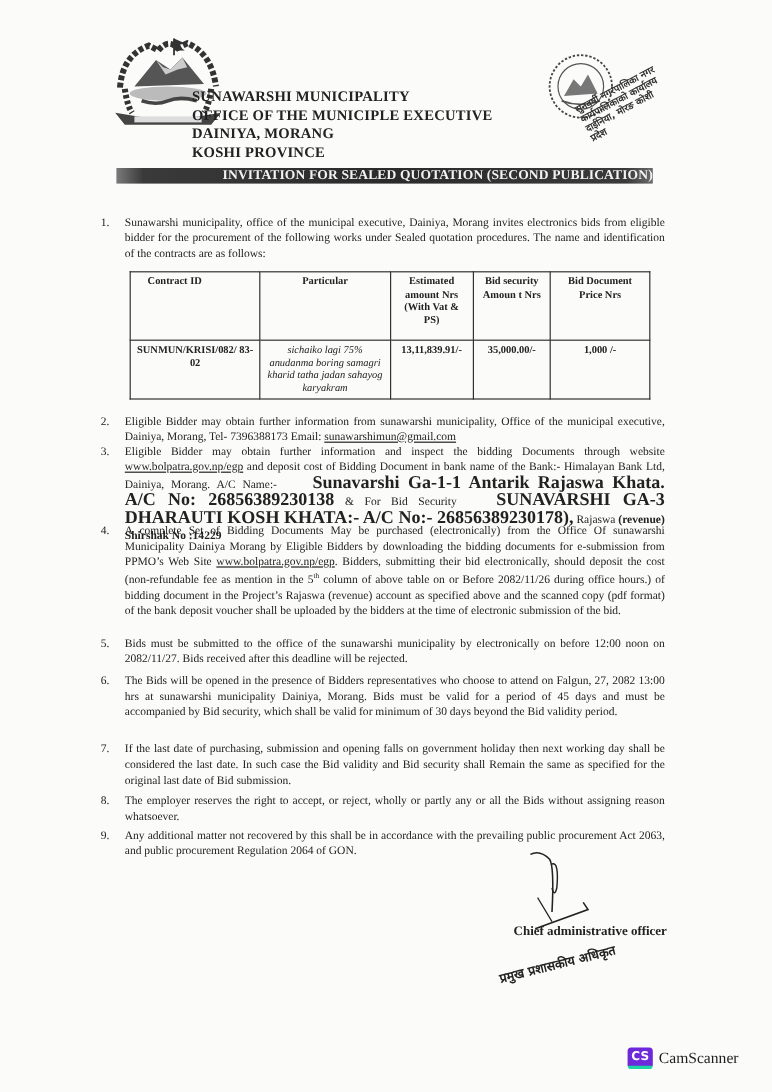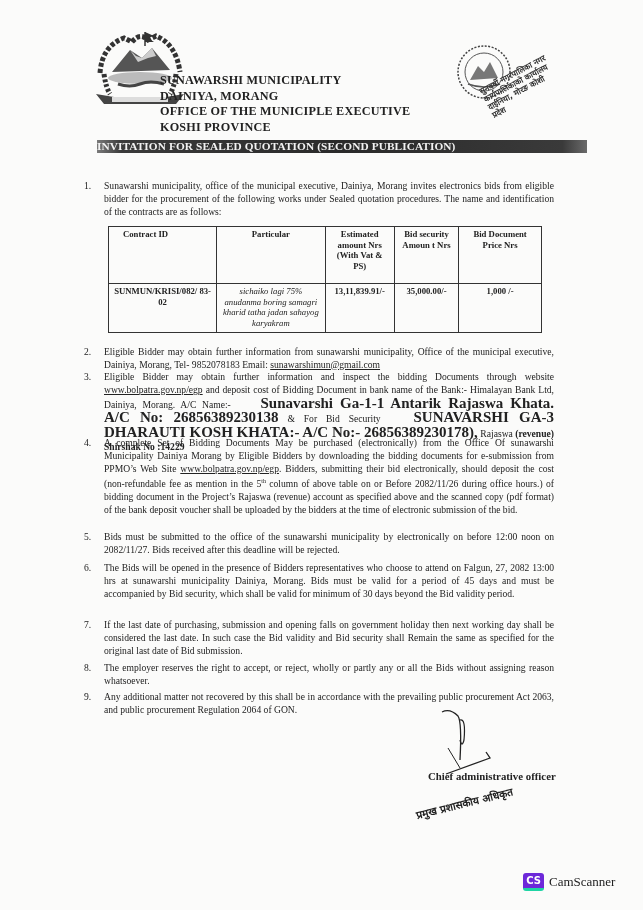--- a/index.html
+++ b/index.html
@@ -26,24 +26,24 @@
     width: 80px; font-weight: bold;
   }
 
   .header {
     position: absolute; left: 160px; top: 73px; width: 320px;
     text-align: left; font-weight: bold; font-size: 12.2px; line-height: 15.5px;
     letter-spacing: 0.2px; color: #222;
   }
 
   .banner {
-    position: absolute; left: 97px; top: 140px; width: 490px; height: 13px;
+    position: absolute; left: 97px; top: 140px; width: 447px; height: 13px;
     background: linear-gradient(90deg, #7a7a7a 0%, #3a3a3a 5%, #2a2a2a 50%, #3a3a3a 95%, #6a6a6a 100%);
     color: #f2f2f2; font-weight: bold; font-size: 11.3px; line-height: 13px;
-    text-align: left; letter-spacing: 0.1px;
+    text-align: right; letter-spacing: 0.1px;
   }
   .published {
     position: absolute; left: 100px; top: 154px; width: 440px; text-align: center;
     font-weight: bold; font-size: 11.5px; color: #222;
   }
   .published sup { font-size: 7px; }
 
   .item {
     position: absolute; left: 84px; width: 470px; font-size: 9.6px; line-height: 12.8px;
     text-align: justify; color: #222;
@@ -109,22 +109,22 @@
   <svg class="stamp" viewBox="0 0 90 85">
     <circle cx="36" cy="32" r="26" fill="none" stroke="#444" stroke-width="1.5" stroke-dasharray="2 1.5"></circle>
     <circle cx="36" cy="32" r="19" fill="none" stroke="#555" stroke-width="1"></circle>
     <path d="M22 40 L30 26 L36 32 L42 22 L50 38 Z" fill="#777"></path>
     <path d="M20 44 Q36 50 52 44" stroke="#555" stroke-width="1.5" fill="none"></path>
   </svg>
   <div class="stamp-text">सुनवर्षी नगरपालिका नगर कार्यपालिकाको कार्यालय दाईनिया, मोरङ कोशी प्रदेश</div>
 
   <div class="header">
     <div>SUNAWARSHI MUNICIPALITY</div>
+    <div>OFFICE OF THE MUNICIPLE EXECUTIVE</div>
     <div>DAINIYA, MORANG</div>
-    <div>OFFICE OF THE MUNICIPLE EXECUTIVE</div>
     <div>KOSHI PROVINCE</div>
   </div>
 
   <div class="banner">INVITATION FOR SEALED QUOTATION (SECOND PUBLICATION)</div>
 
 
   <div class="item" style="top:180px;">
     <span class="num">1.</span>
     <span class="body">Sunawarshi municipality, office of the municipal executive, Dainiya, Morang invites electronics bids from eligible bidder for the procurement of the following works under Sealed quotation procedures. The name and identification of the contracts are as follows:</span>
   </div>
@@ -145,21 +145,21 @@
         <td class="particular">sichaiko lagi 75% anudanma boring samagri kharid tatha jadan sahayog karyakram</td>
         <td>13,11,839.91/-</td>
         <td>35,000.00/-</td>
         <td>1,000 /-</td>
       </tr>
     </tbody>
   </table>
 
   <div class="item" style="top:346px;">
     <span class="num">2.</span>
-    <span class="body"><span>Eligible Bidder may obtain further information from sunawarshi municipality, Office of the municipal executive, Dainiya, Morang, Tel- 9852078183 Email: </span><a>sunawarshimun@gmail.com</a></span>
+    <span class="body"><span>Eligible Bidder may obtain further information from sunawarshi municipality, Office of the municipal executive, Dainiya, Morang, Tel- 7396388173 Email: </span><a>sunawarshimun@gmail.com</a></span>
   </div>
 
   <div class="item" style="top:371px;">
     <span class="num">3.</span>
     <span class="body"><span>Eligible Bidder may obtain further information and inspect the bidding Documents through website </span><a>www.bolpatra.gov.np/egp</a><span> and deposit cost of Bidding Document in bank name of the Bank:- Himalayan Bank Ltd, Dainiya, Morang. A/C Name:- </span><span class="bold-small">Sunavarshi Ga-1-1 Antarik Rajaswa Khata. A/C No: 26856389230138</span><span> &amp; For Bid Security </span><span class="bold-small">SUNAVARSHI GA-3 DHARAUTI KOSH KHATA:- A/C No:-  26856389230178),</span><span> Rajaswa </span><span class="bold">(revenue) Shirshak No :14229</span></span>
   </div>
 
   <div class="item" style="top:437px;">
     <span class="num">4.</span>
     <span class="body"><span>A complete Set of Bidding Documents May be purchased (electronically) from the Office Of sunawarshi Municipality Dainiya Morang by Eligible Bidders by downloading the bidding documents for e-submission from PPMO’s Web Site </span><a>www.bolpatra.gov.np/egp</a><span>. Bidders, submitting their bid electronically, should deposit the cost (non-refundable fee as mention in the 5</span><sup style="font-size:6px">th</sup><span> column of above table on or Before 2082/11/26 during office hours.) of bidding document in the Project’s Rajaswa (revenue) account as specified above and the scanned copy (pdf format) of the bank deposit voucher shall be uploaded by the bidders at the time of electronic submission of the bid.</span></span>

